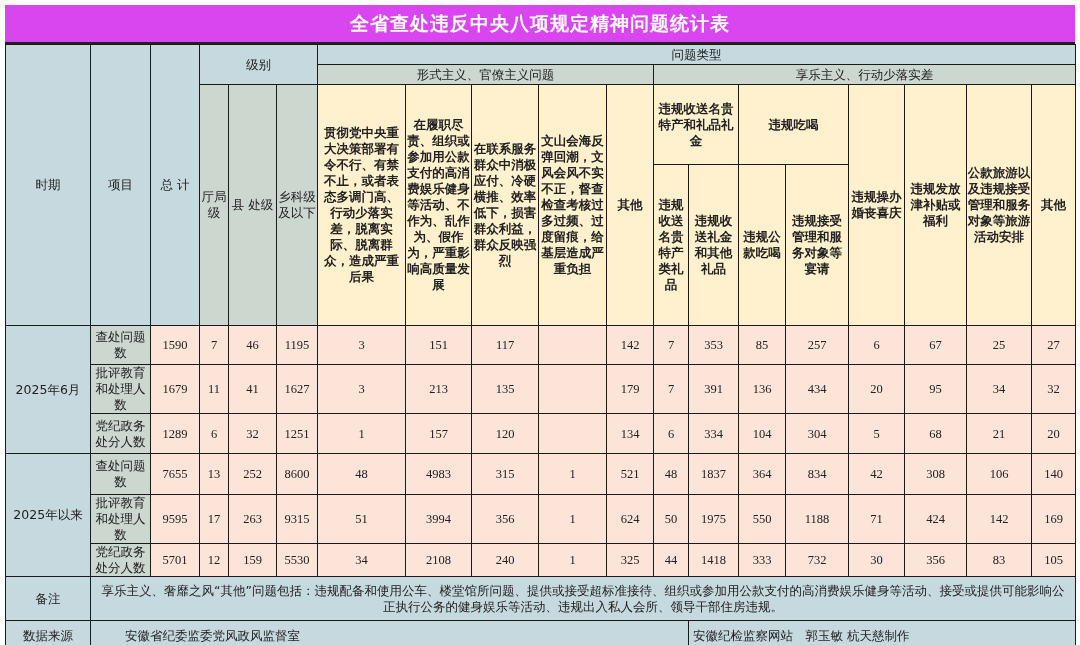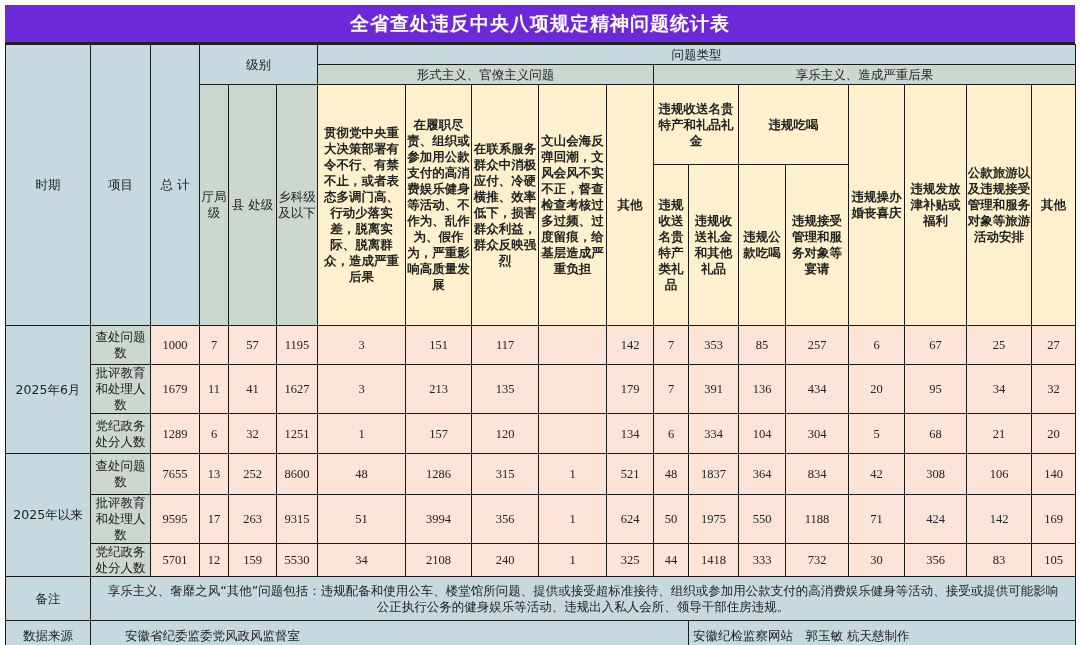--- a/index.html
+++ b/index.html
@@ -1,35 +1,35 @@
 <!DOCTYPE html>
 <html><head>
 <meta charset="utf-8">
 <style>
   html, body { margin:0; padding:0; background:#ffffff; }
   body { width:1080px; height:645px; position:relative; overflow:hidden;
          font-family:"DejaVu Sans", "Liberation Sans", sans-serif; color:#222; }
   .frame { position:absolute; left:5px; top:5px; width:1070px; height:637px;
            border:1px solid #777; box-sizing:border-box; background:#c6d9df; }
   .title { position:absolute; left:5px; top:5px; width:1070px; height:39px;
-           background:#6d28d9; color:#fff; font-size:19px; font-weight:bold;
+           background:#d946ef; color:#fff; font-size:19px; font-weight:bold;
            display:flex; align-items:center; justify-content:center;
            border-bottom:2px solid #222; box-sizing:border-box; letter-spacing:1px; }
   table.stat { position:absolute; left:5px; top:44px; width:1070px;
                border-collapse:collapse; table-layout:fixed; }
   table.stat td { border:1.5px solid #1a1a1a; padding:0; text-align:center;
                   vertical-align:middle; font-size:12.5px; line-height:16px; overflow:hidden; }
   .hb { background:#c6d9df; }          
   .hg { background:#ccd7d0; }          
   .hy { background:#fff1cd;font-weight:bold; }          
   .dp { background:#fde4d9; }          
   .num { font-family:"Liberation Serif", "DejaVu Serif", serif; font-size:13px; }
   .vtext { line-height:17px; padding:0 2px; }
   .note td { background:#c6d9df; }
-  .note-text { text-align:right; padding:3px 12px !important; font-size:12.5px; line-height:20px; }
+  .note-text { text-align:right; padding:3px 6px !important; font-size:12.5px; line-height:20px; }
   .source-left { text-align:left !important; padding-left:34px !important; }
 </style>
 </head>
 <body>
 
 <div class="frame"></div>
 <div class="title">全省查处违反中央八项规定精神问题统计表</div>
 
 <table class="stat">
   <colgroup>
@@ -58,21 +58,21 @@
       <tr style="height:20px">
     <td class="hb" rowspan="4">时期</td>
     <td class="hb" rowspan="4">项目</td>
     <td class="hb" rowspan="4">总 计</td>
     <td class="hb" colspan="3" rowspan="2">级别</td>
     <td class="hb" colspan="13">问题类型</td>
   </tr>
 
   <tr style="height:20px">
     <td class="hg" colspan="5">形式主义、官僚主义问题</td>
-    <td class="hg" colspan="8">享乐主义、造成严重后果</td>
+    <td class="hg" colspan="8">享乐主义、行动少落实差</td>
   </tr>
 
   <tr style="height:80px">
     <td class="hg vtext" rowspan="2">厅局级</td>
     <td class="hg vtext" rowspan="2">县 处级</td>
     <td class="hg vtext" rowspan="2">乡科级及以下</td>
     <td class="hy vtext" rowspan="2">贯彻党中央重大决策部署有令不行、有禁不止，或者表态多调门高、行动少落实差，脱离实际、脱离群众，造成严重后果</td>
     <td class="hy vtext" rowspan="2">在履职尽责、组织或参加用公款支付的高消费娱乐健身等活动、不作为、乱作为、假作为，严重影响高质量发展</td>
     <td class="hy vtext" rowspan="2">在联系服务群众中消极应付、冷硬横推、效率低下，损害群众利益，群众反映强烈</td>
     <td class="hy vtext" rowspan="2">文山会海反弹回潮，文风会风不实不正，督查检查考核过多过频、过度留痕，给基层造成严重负担</td>
@@ -88,23 +88,23 @@
   <tr style="height:161px">
     <td class="hy vtext">违规收送名贵特产类礼品</td>
     <td class="hy vtext">违规收送礼金和其他礼品</td>
     <td class="hy vtext">违规公款吃喝</td>
     <td class="hy vtext">违规接受管理和服务对象等宴请</td>
   </tr>
 
   <tr style="height:39px">
     <td class="hb" rowspan="3">2025年6月</td>
     <td class="hg vtext">查处问题数</td>
-    <td class="dp num">1000</td>
+    <td class="dp num">1590</td>
     <td class="dp num">7</td>
-    <td class="dp num">57</td>
+    <td class="dp num">46</td>
     <td class="dp num">1195</td>
     <td class="dp num">3</td>
     <td class="dp num">151</td>
     <td class="dp num">117</td>
     <td class="dp num"></td>
     <td class="dp num">142</td>
     <td class="dp num">7</td>
     <td class="dp num">353</td>
     <td class="dp num">85</td>
     <td class="dp num">257</td>
@@ -155,21 +155,21 @@
   </tr>
 
   <tr style="height:41px">
     <td class="hb" rowspan="3">2025年以来</td>
     <td class="hg vtext">查处问题数</td>
     <td class="dp num">7655</td>
     <td class="dp num">13</td>
     <td class="dp num">252</td>
     <td class="dp num">8600</td>
     <td class="dp num">48</td>
-    <td class="dp num">1286</td>
+    <td class="dp num">4983</td>
     <td class="dp num">315</td>
     <td class="dp num">1</td>
     <td class="dp num">521</td>
     <td class="dp num">48</td>
     <td class="dp num">1837</td>
     <td class="dp num">364</td>
     <td class="dp num">834</td>
     <td class="dp num">42</td>
     <td class="dp num">308</td>
     <td class="dp num">106</td>

